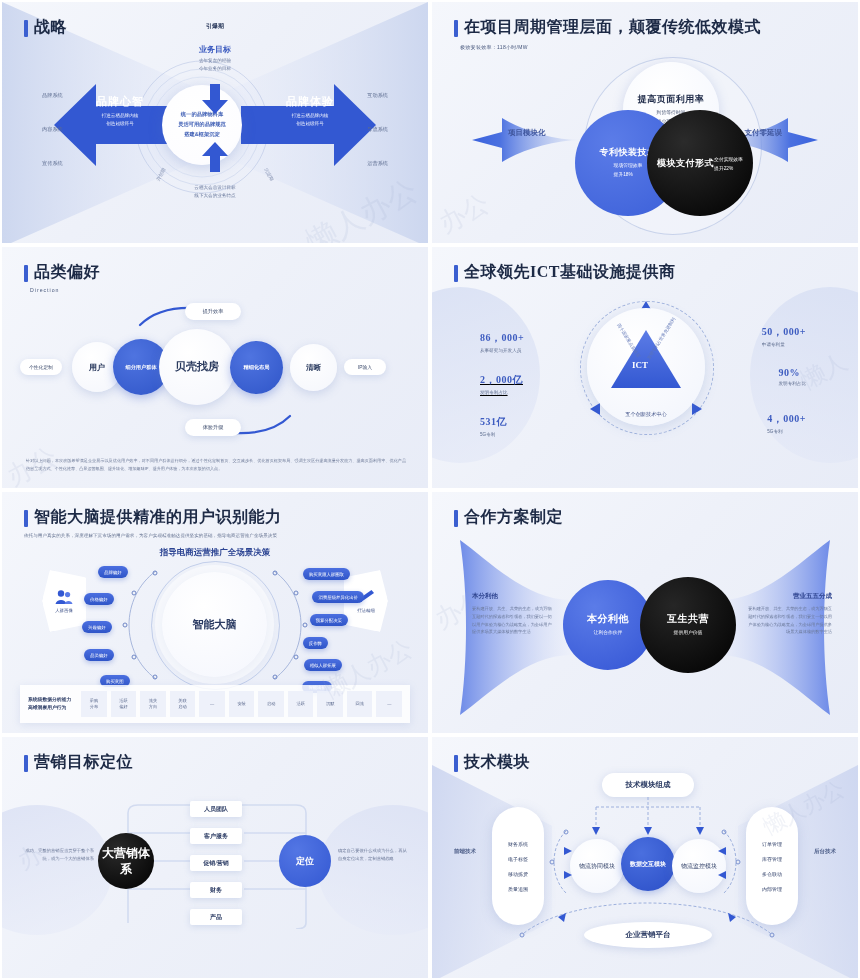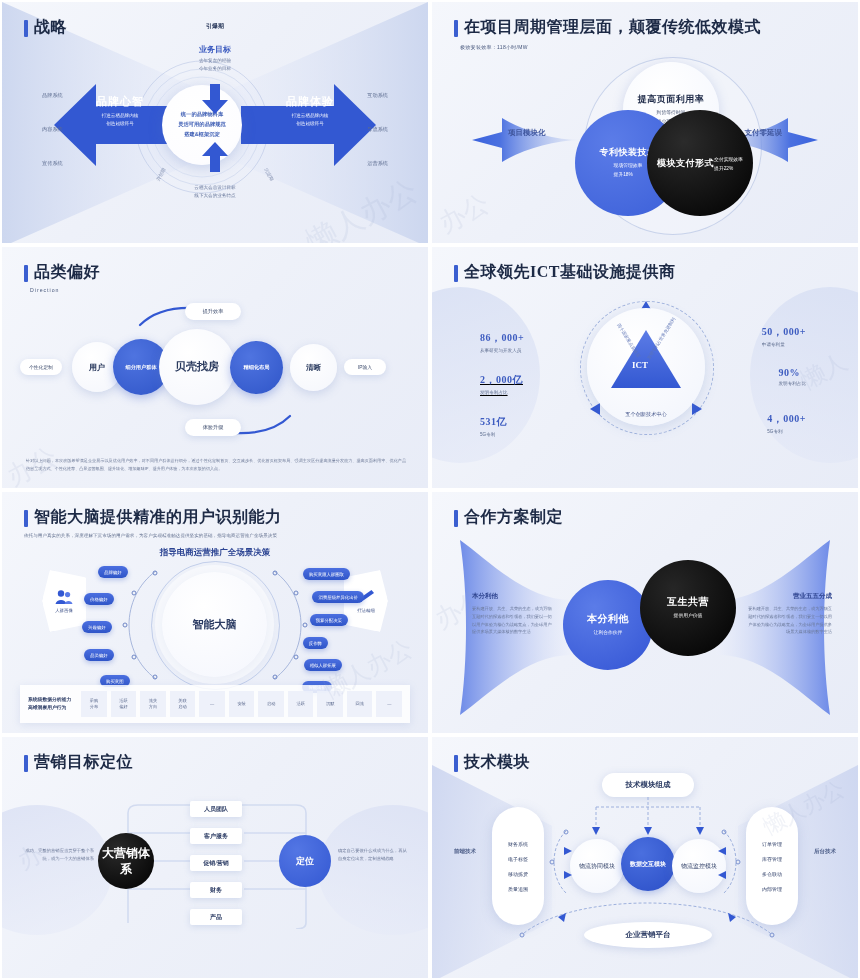--- a/index.html
+++ b/index.html
@@ -108,21 +108,21 @@
   .s5 .botbar{position:absolute;left:18px;right:18px;bottom:10px;height:38px;background:rgba(255,255,255,.85);
     box-shadow:0 2px 8px rgba(120,145,200,.18);display:flex;align-items:center;padding:0 8px;box-sizing:border-box;gap:4px;}
   .s5 .botlead{font-size:4.8px;color:#2a3a63;font-weight:bold;line-height:1.7;white-space:nowrap;margin-right:6px;}
   .s5 .cell{flex:1;height:26px;background:rgba(236,240,250,.9);display:flex;align-items:center;justify-content:center;
     font-size:4.2px;color:#56658a;text-align:center;line-height:1.5;}
 
   
   .s6 .c-blue{position:absolute;left:131px;top:88px;width:90px;height:90px;border-radius:50%;
     background:radial-gradient(circle at 35% 30%,#5b7ce8,#3354d4);z-index:4;color:#fff;
     display:flex;flex-direction:column;align-items:center;justify-content:center;}
-  .s6 .c-black{position:absolute;left:208px;top:68px;width:96px;height:96px;border-radius:50%;
+  .s6 .c-black{position:absolute;left:208px;top:85px;width:96px;height:96px;border-radius:50%;
     background:radial-gradient(circle at 35% 30%,#262626,#000);z-index:5;color:#fff;
     display:flex;flex-direction:column;align-items:center;justify-content:center;}
   .s6 .txtL{position:absolute;left:40px;top:100px;width:82px;}
   .s6 .txtR{position:absolute;right:26px;top:100px;width:84px;text-align:right;}
   .s6 .th{font-family:"Liberation Serif",serif;font-weight:bold;font-size:6.5px;color:#2f4590;margin-bottom:4px;}
   .s6 .tb{font-size:4.2px;color:#6a7899;line-height:1.85;}
 
   
   .s7 .bandL{position:absolute;left:-40px;top:68px;width:150px;height:130px;border-radius:50%;
     background:linear-gradient(160deg,rgba(219,225,244,.9),rgba(232,236,249,.45));}

